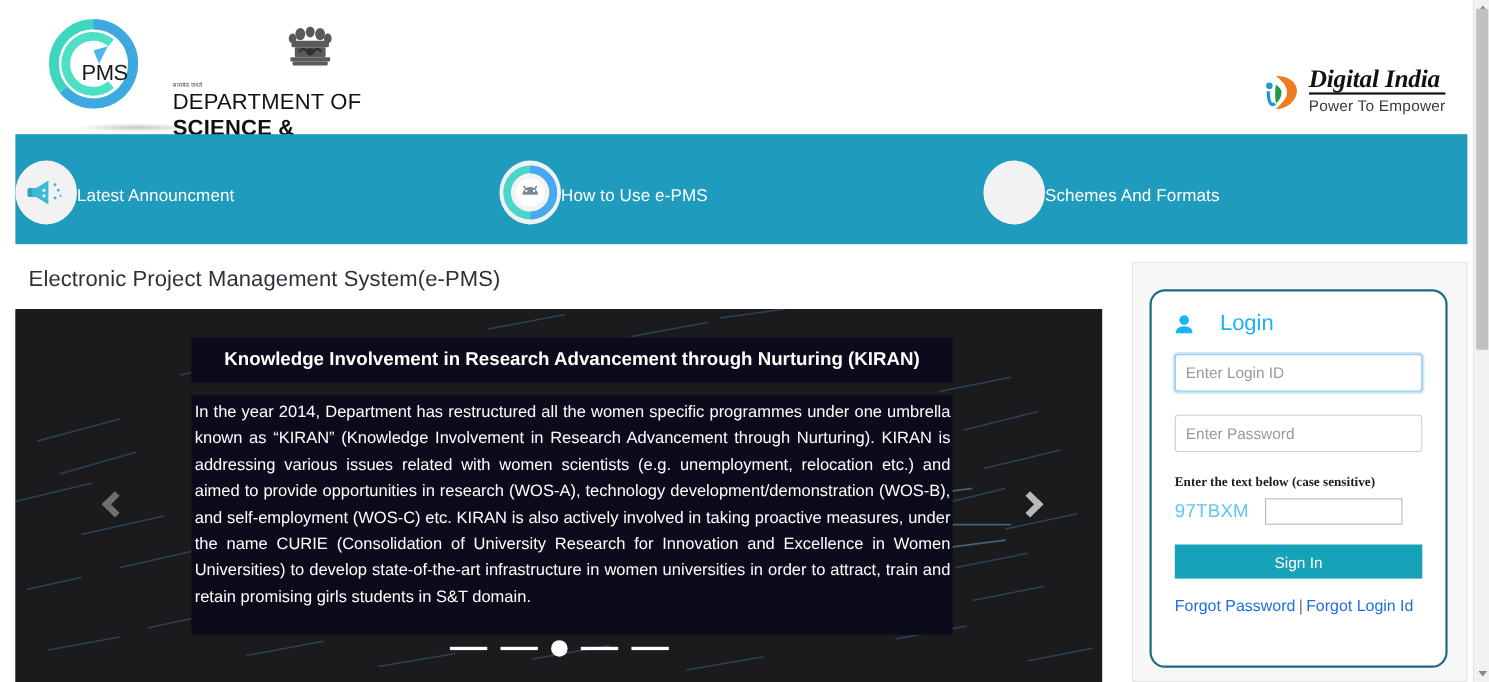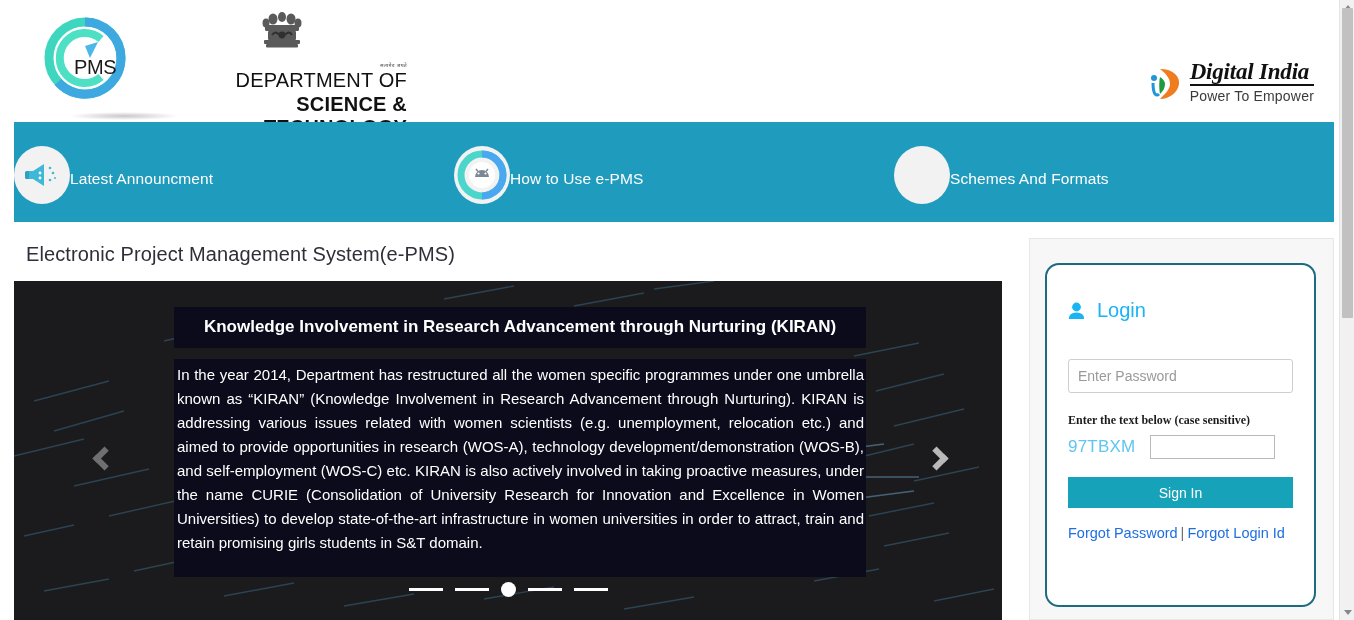--- a/index.html
+++ b/index.html
@@ -64,22 +64,22 @@
     font-size: 20px; font-weight: 400; color: #1a1a1a;
     letter-spacing: -0.4px;
   }
   .logo-shadow {
     position: absolute; left: 30px; top: 100px;
     width: 112px; height: 8px;
     background: radial-gradient(ellipse at center, rgba(0,0,0,0.22) 0%, rgba(0,0,0,0) 70%);
   }
 
   .dept-block {
-    position: absolute; left: 157px; top: 8px;
-    width: 250px; text-align: right;
+    position: absolute; left: 157px; top: 20px;
+    width: 250px; text-align: left;
   }
   .emblem { display: block; margin: 0 auto; }
   .emblem-motto {
     font-family: "Liberation Sans", sans-serif;
     font-size: 5px; color: #3c3c3c; letter-spacing: 0.3px;
     margin-top: -2px;
   }
   .dept-line1 {
     font-family: "Liberation Sans", sans-serif;
     font-size: 20px; color: #111; letter-spacing: 0.2px;
@@ -219,22 +219,22 @@
   }
   .login-card {
     position: absolute; left: 15px; top: 24px;
     width: 271px; height: 344px;
     background: #ffffff;
     border: 2px solid #1c6b7f;
     border-radius: 14px;
     padding: 16px 21px 0 21px;
   }
   .login-head {
-    display: flex; align-items: center; gap: 12px;
-    margin-top: 18px; margin-bottom: 16px;
+    display: flex; align-items: center; gap: 24px;
+    margin-top: 2px; margin-bottom: 16px;
   }
   .login-head .ltitle {
     color: #18b4f5;
     font-family: "Liberation Sans", sans-serif;
     font-size: 20px;
   }
   .field {
     display: block; width: 100%; height: 34px;
     border: 1px solid #cfcfcf;
     border-radius: 3px;
@@ -454,20 +454,21 @@
     <div class="login-card">
 
       <div class="login-head">
         <svg width="17" height="18" viewBox="0 0 17 18">
           <circle cx="8.5" cy="5" r="4.4" fill="#18b4f5"></circle>
           <path d="M 0.8 17 q 0 -6.5 7.7 -6.5 q 7.7 0 7.7 6.5 Z" fill="#18b4f5"></path>
         </svg>
         <span class="ltitle">Login</span>
       </div>
 
+      <input class="field focused" type="text" placeholder="Enter Login ID" style="">
 
       <div class="gap-a"></div>
 
       <input class="field" type="password" placeholder="Enter Password" style="">
 
       <div class="captcha-label">
         <span>Enter the text below </span><span>(case sensitive)</span>
       </div>
 
       <div class="captcha-row">

